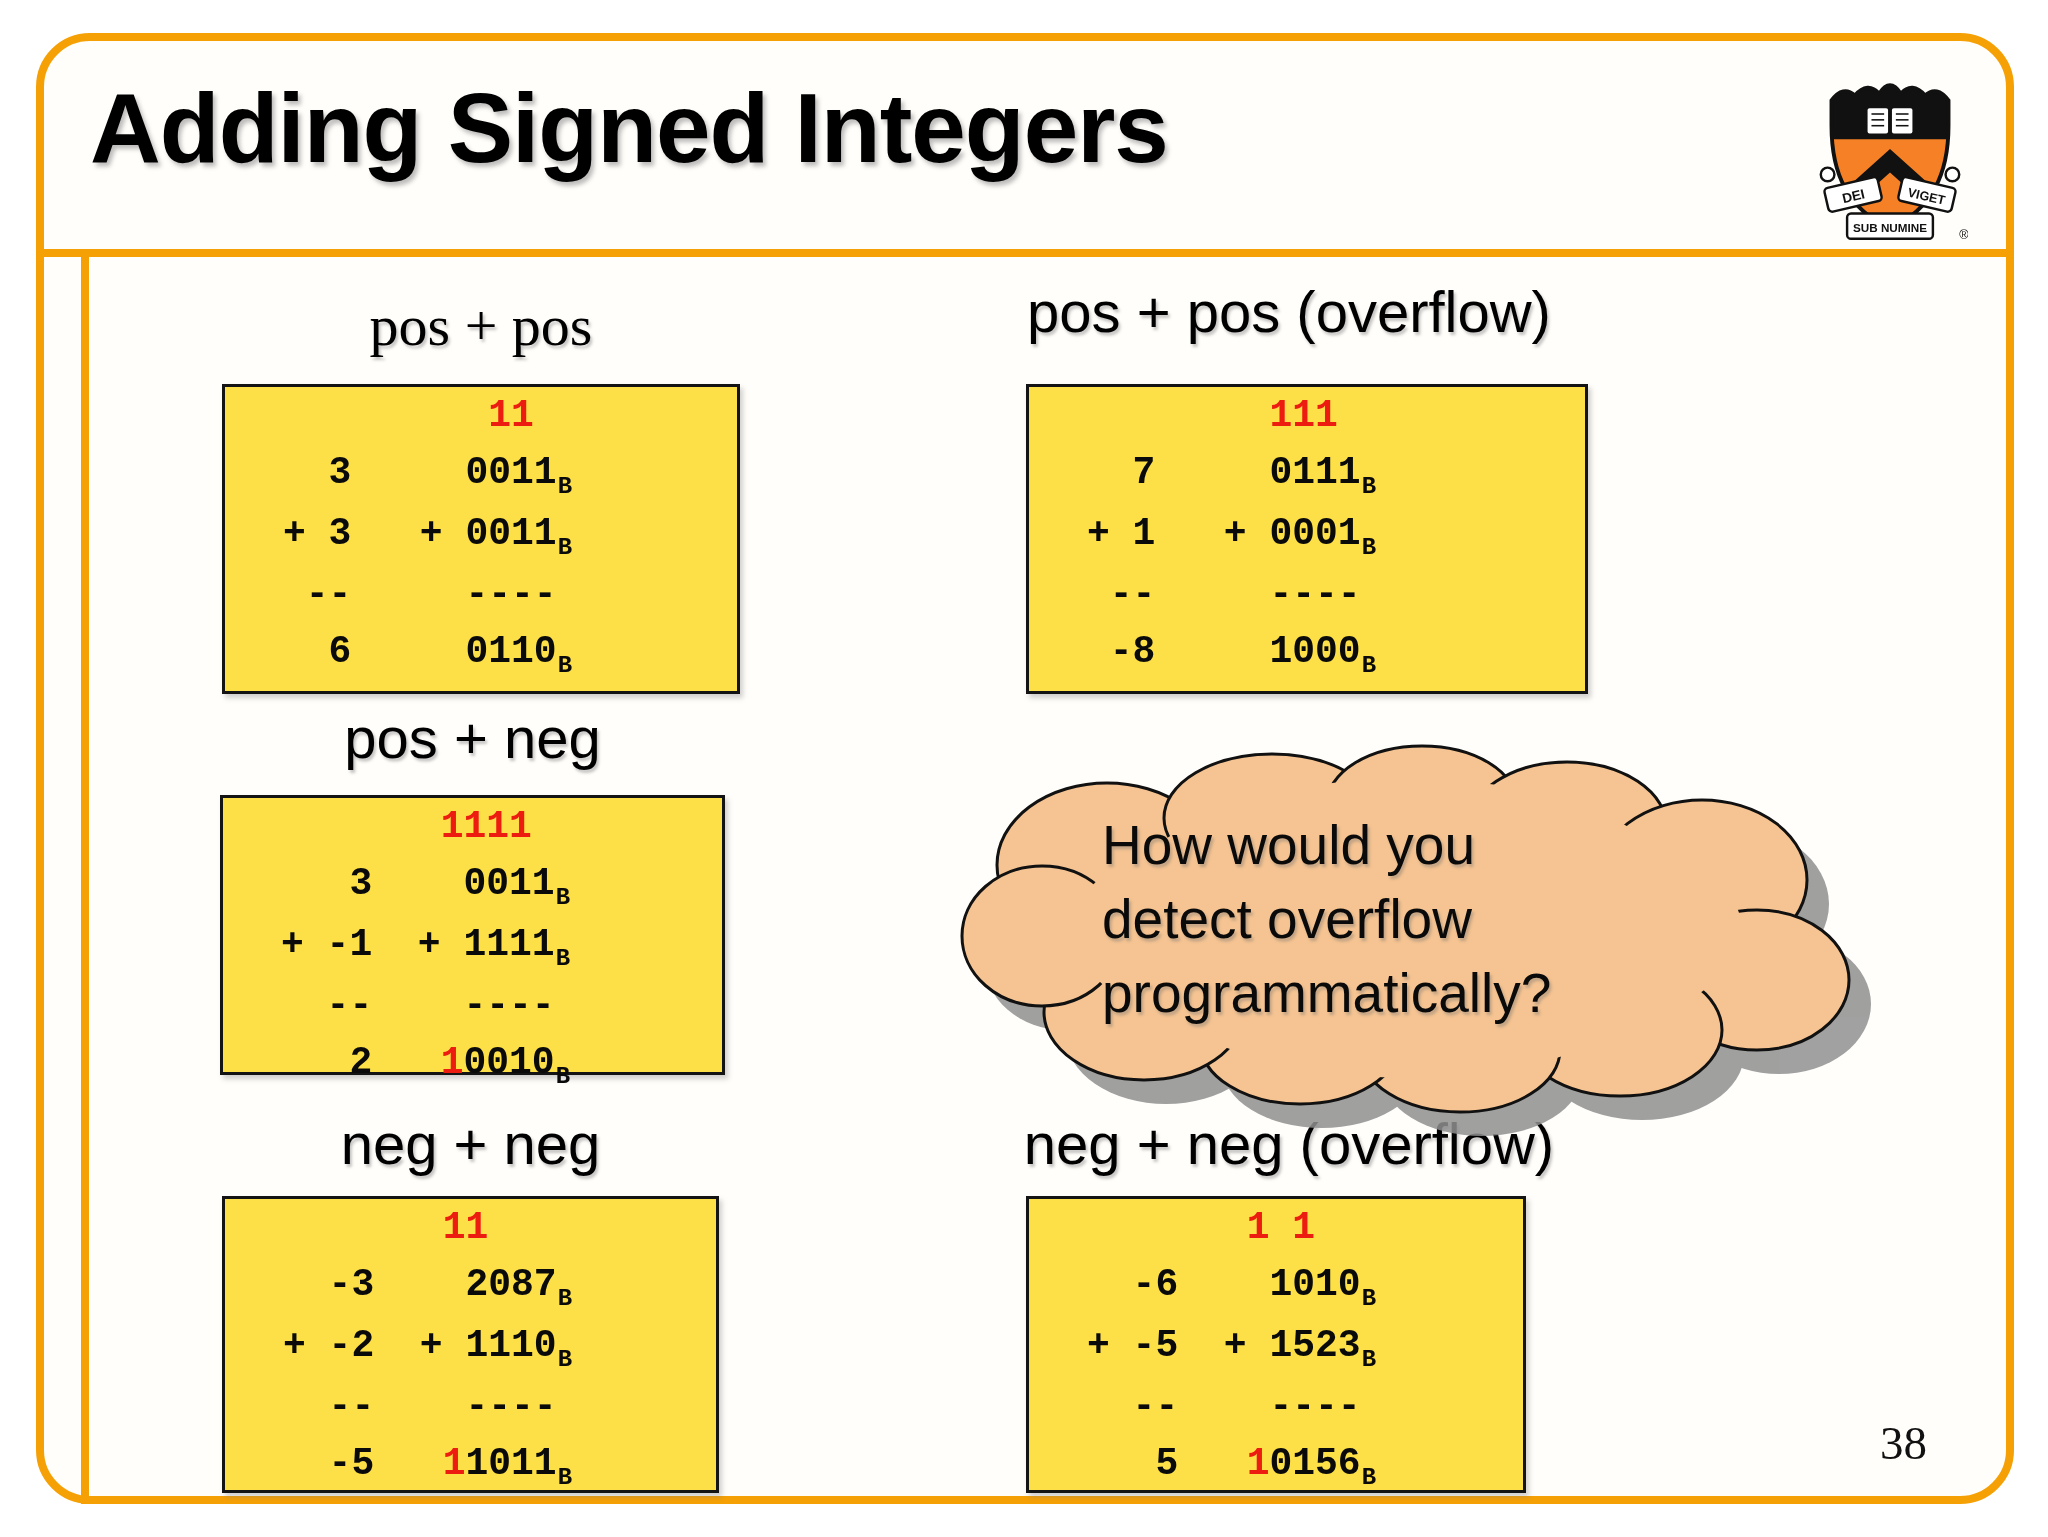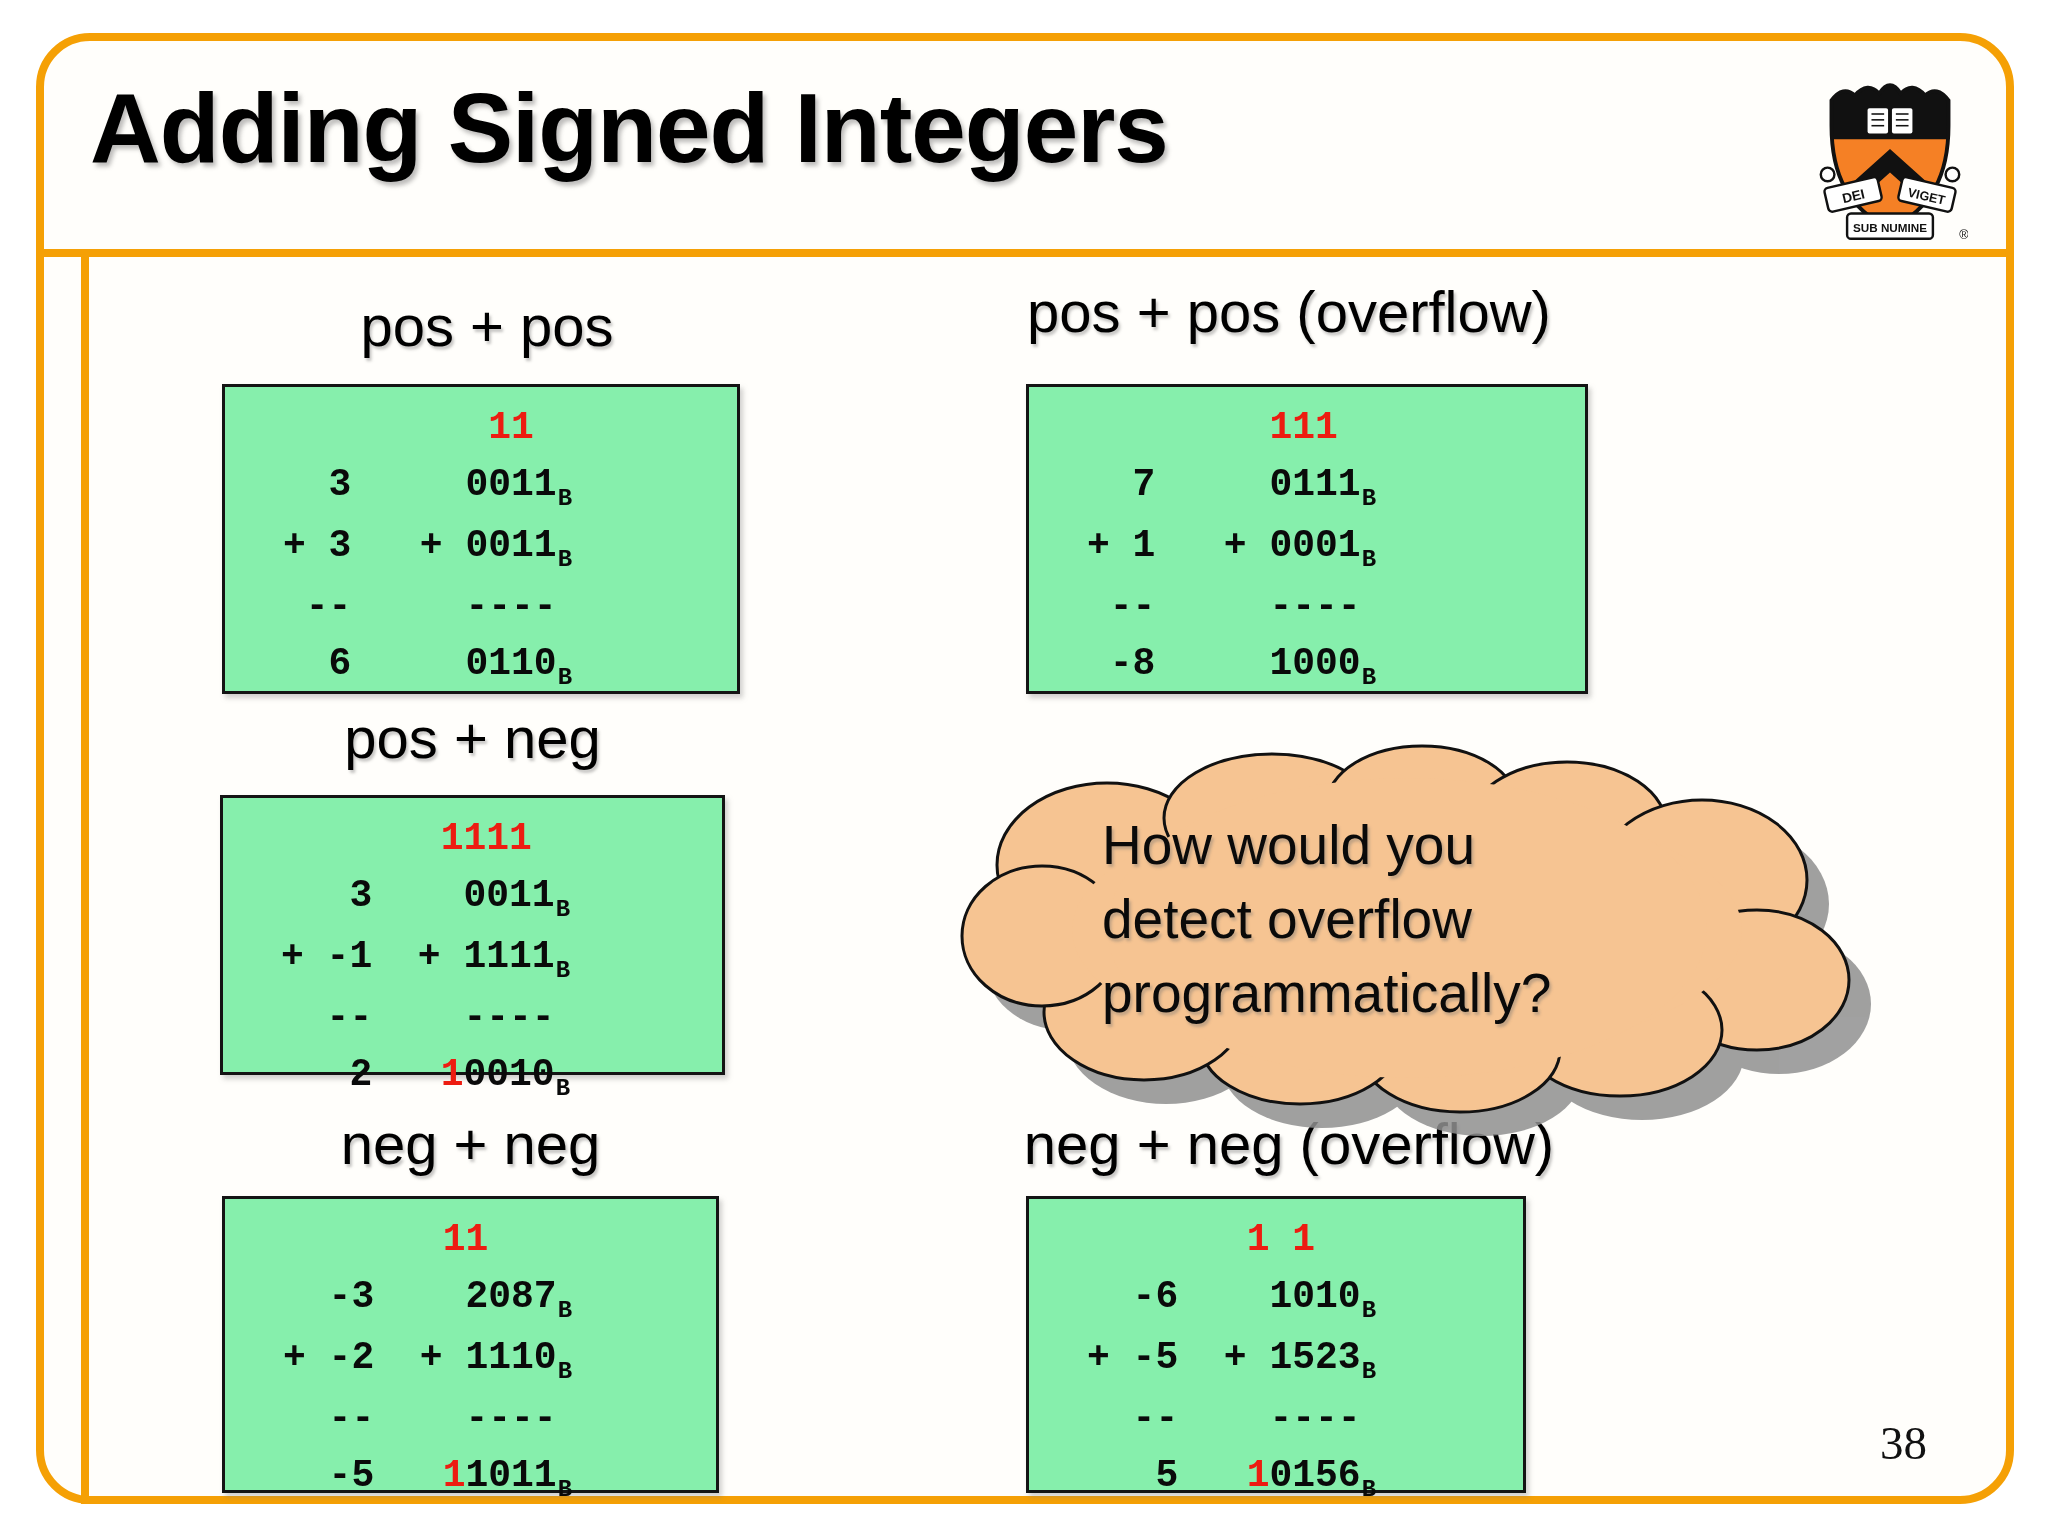--- a/index.html
+++ b/index.html
@@ -7,27 +7,27 @@
          font-family:"Liberation Sans",sans-serif;color:#000;}
   .frame{position:absolute;left:36px;top:33px;width:1978px;height:1471px;box-sizing:border-box;
          border:8px solid #F5A005;border-radius:54px;background:#FFFEFB;}
   .hline{position:absolute;left:36px;top:249px;width:1978px;height:8px;background:#F5A005;}
   .vline{position:absolute;left:81px;top:252px;width:8px;height:1252px;background:#F5A005;}
   .slide-title{position:absolute;left:90px;top:72px;font-size:98px;font-weight:700;
          letter-spacing:-1px;white-space:nowrap;
          text-shadow:3px 4px 4px rgba(110,110,110,0.45);}
   .sect{position:absolute;font-size:58px;font-weight:400;text-align:center;white-space:nowrap;
          text-shadow:2px 3px 3px rgba(110,110,110,0.40);}
-  .sect.h0{left:228px;top:292px;width:518px;}
+  .sect.h0{left:222px;top:292px;width:518px;font-family:Liberation Serif, serif;}
   .sect.h1{left:1000px;top:278px;width:578px;}
   .sect.h2{left:220px;top:704px;width:505px;}
   .sect.h3{left:222px;top:1110px;width:497px;}
   .sect.h4{left:1000px;top:1110px;width:578px;}
-  .bluebox{position:absolute;box-sizing:border-box;background:#86efac;border:3px solid #141414;
-         box-shadow:3px 4px 5px rgba(120,120,120,0.35);padding-top:12px;}
+  .bluebox{position:absolute;box-sizing:border-box;background:#fde047;border:3px solid #141414;
+         box-shadow:3px 4px 5px rgba(120,120,120,0.35);padding-top:0;}
   .bluebox.b0{left:222px;top:384px;width:518px;height:310px;}
   .bluebox.b1{left:1026px;top:384px;width:562px;height:310px;}
   .bluebox.b2{left:220px;top:795px;width:505px;height:280px;}
   .bluebox.b3{left:222px;top:1196px;width:497px;height:297px;}
   .bluebox.b4{left:1026px;top:1196px;width:500px;height:297px;}
   .bcode{display:block;text-align:left;padding-left:58px;}
   .bline{white-space:pre;font-family:"Liberation Mono","DejaVu Sans Mono",monospace;
          font-weight:700;font-size:38px;line-height:57px;color:#0a0a0a;}
   .bline .red{color:#ED1C11;}
   .bline .sub{font-size:24px;position:relative;top:10px;margin-left:1px;}

